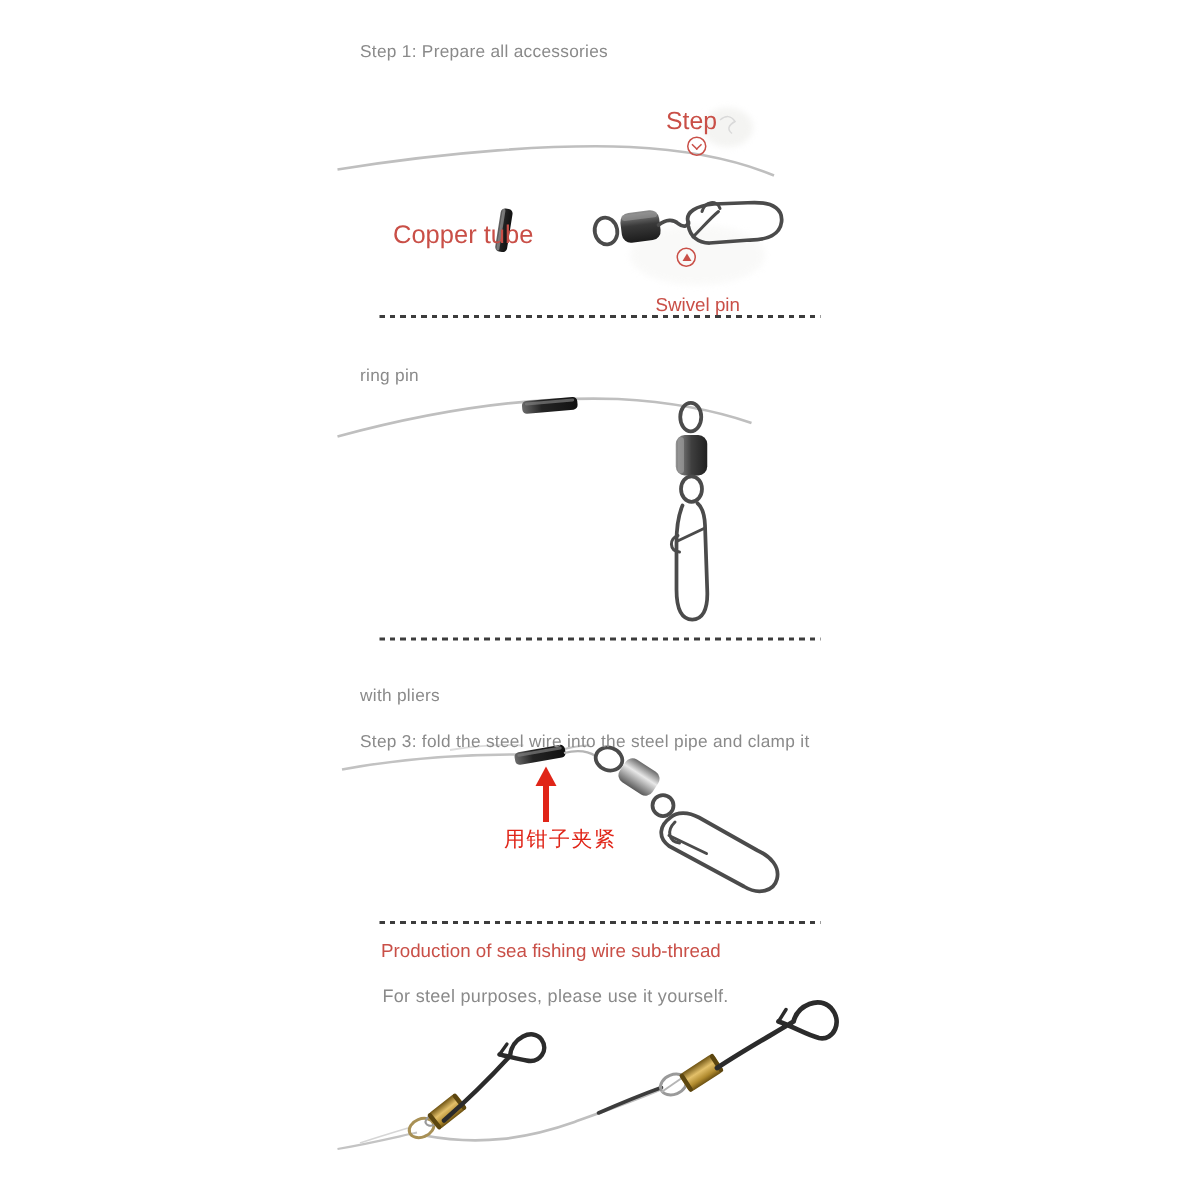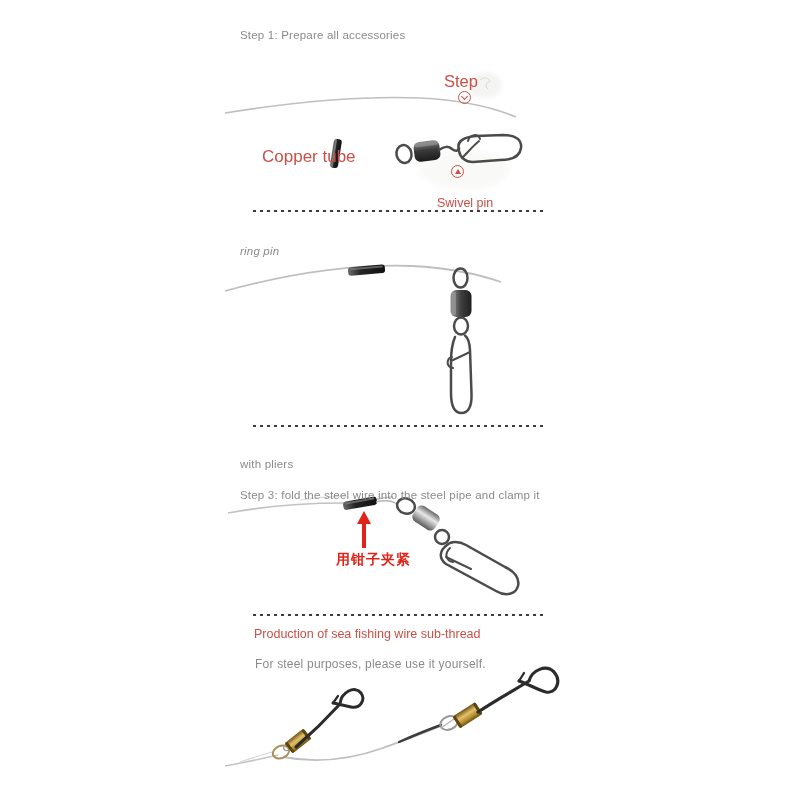--- a/index.html
+++ b/index.html
@@ -33,21 +33,21 @@
   }
   .clamp-arrow{position:absolute;left:356px;top:511px;width:16px;height:40px;}
   .clamp-arrow .head{
     position:absolute;left:1px;top:0;width:0;height:0;
     border-left:7px solid transparent;border-right:7px solid transparent;
     border-bottom:13px solid #e02518;
   }
   .clamp-arrow .shaft{
     position:absolute;left:6px;top:11px;width:4px;height:26px;background:#e02518;
   }
-  .cn-note{font-size:14px;font-weight:bold;color:#e02518;letter-spacing:1px;}
+  .cn-note{font-size:14px;font-weight:normal;color:#e02518;letter-spacing:1px;}
   .fig-layer{position:absolute;left:0;top:0;}
   .smudge{position:absolute;background:#f4f4f2;border-radius:50%;filter:blur(2px);}
 </style>
 </head>
 <body>
 
 <div class="canvas">
 
   <div class="smudge" style="left:468px;top:72px;width:34px;height:26px;"></div>
   <div class="smudge" style="left:420px;top:150px;width:90px;height:40px;opacity:.5;"></div>
@@ -181,21 +181,21 @@
 
   <div class="txt red-label" style="left:262px;top:147px;font-size:17px;">Copper tube</div>
 
   <div class="circle-ptr" style="left:451px;top:165px;">
     <div class="tri-up"></div>
   </div>
   <div class="txt red-label" style="left:437px;top:180px;font-size:12.5px;margin-top:16px;">Swivel pin</div>
 
   <div class="dash-line" style="top:210px;"></div>
 
-  <div class="txt step-text" style="left:240px;top:245px;font-style:italic;">ring pin</div>
+  <div class="txt step-text" style="left:240px;top:245px;">ring pin</div>
 
   <div class="dash-line" style="top:425px;"></div>
 
   <div class="txt step-text" style="left:240px;top:442px;margin-top:47px;">Step 3: fold the steel wire into the steel pipe and clamp it</div>
   <div class="txt step-text" style="left:240px;top:458px;">with pliers</div>
 
   <div class="clamp-arrow">
     <div class="head"></div>
       <div class="shaft"></div>
   </div>

